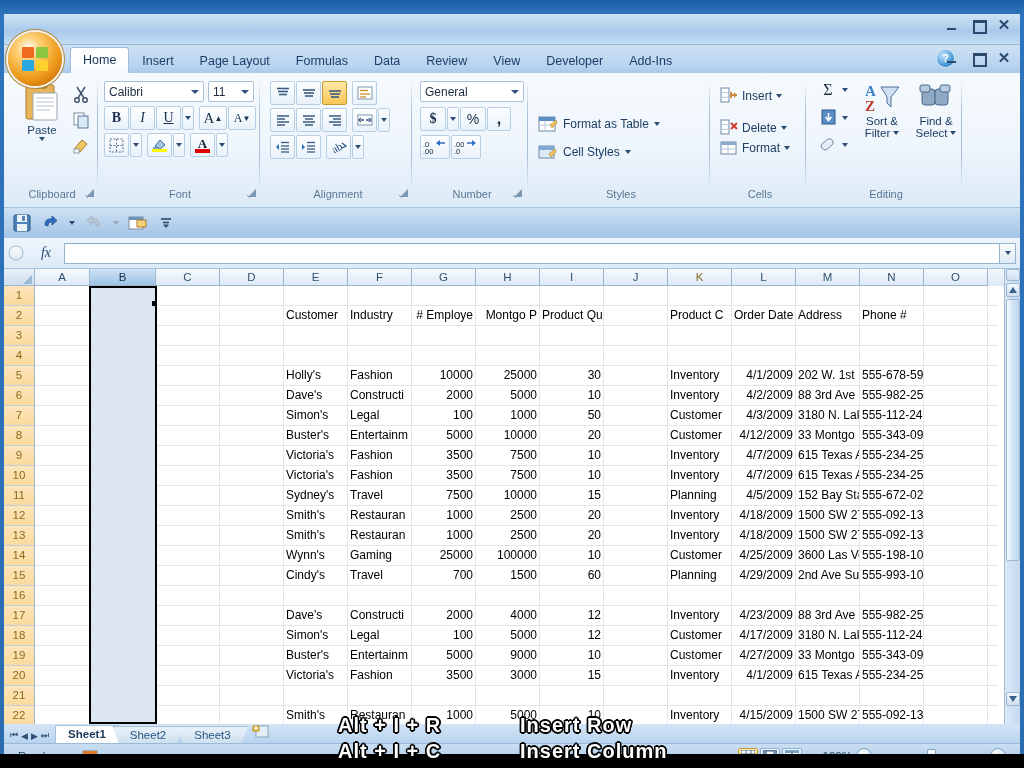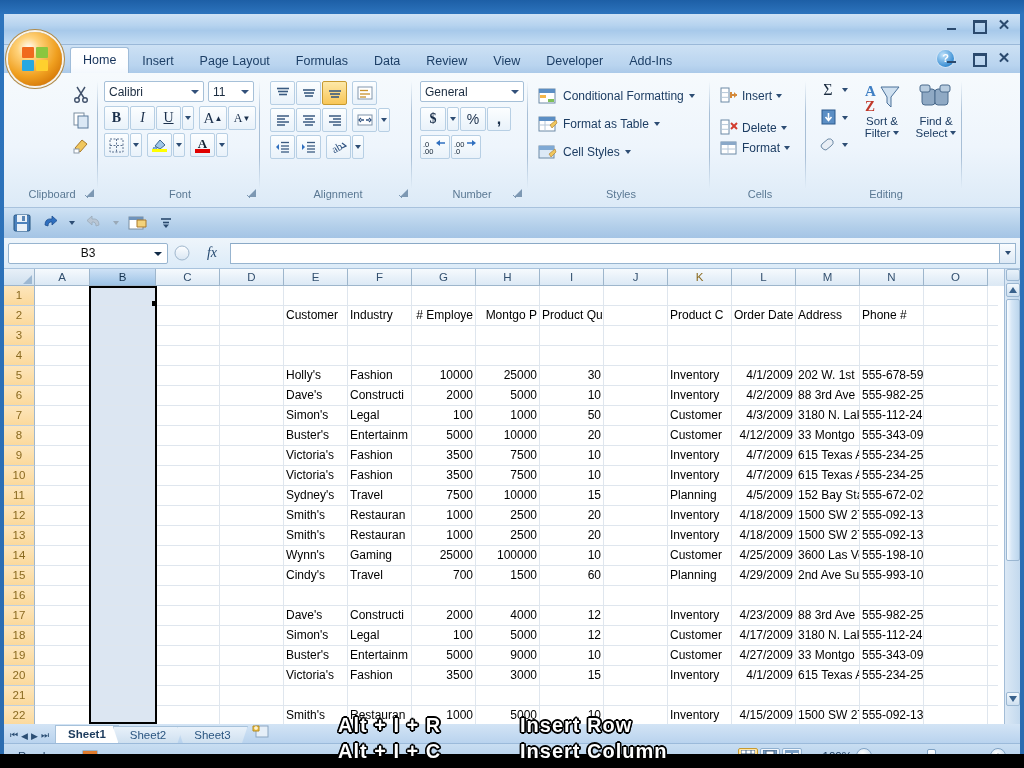--- a/index.html
+++ b/index.html
@@ -319,20 +319,35 @@
       <div class="ribbon-wc">
         <div class="wcbtn wc-min"></div>
         <div class="wcbtn wc-max"></div>
         <div class="wcbtn wc-close">✕</div>
       </div>
     </div>
 
     <div class="ribbon">
 
       <div class="group" id="g-clip">
+        <div class="paste-big">
+          <svg width="40" height="42" viewBox="0 0 40 42" style="display:block;margin:2px auto 0">
+            <rect x="4" y="4" width="28" height="34" rx="2" fill="#e8b55a" stroke="#a9792a"></rect>
+            <rect x="11" y="1" width="14" height="6" rx="1.5" fill="#cfa14a" stroke="#8c641f"></rect>
+            <rect x="11" y="12" width="24" height="27" rx="1" fill="#fff" stroke="#9aa7b5"></rect>
+            <g stroke="#b9c4d0" stroke-width="1">
+              <line x1="14" y1="17" x2="32" y2="17"></line>
+                <line x1="14" y1="21" x2="32" y2="21"></line>
+              <line x1="14" y1="25" x2="32" y2="25"></line>
+                <line x1="14" y1="29" x2="28" y2="29"></line>
+            </g>
+          </svg>
+          <div class="paste-lbl">Paste</div>
+          <div class="tri" style="margin:1px auto 0"></div>
+        </div>
         <div class="clip-small">
           <div>
             <svg width="18" height="18" viewBox="0 0 18 18">
                 <g stroke="#40506a" stroke-width="1.4" fill="none">
               <line x1="5" y1="2" x2="12" y2="13"></line>
                   <line x1="13" y1="2" x2="6" y2="13"></line>
               <circle cx="5" cy="15" r="2.3"></circle>
                   <circle cx="13" cy="15" r="2.3"></circle>
                 </g>
               </svg>
@@ -580,30 +595,20 @@
         <div class="dlg" style="right:4px">
           <svg width="11" height="11">
               <path d="M1 9 L9 9 L9 1 Z" fill="#7d98b3"></path>
               <path d="M0 7 L3 10" stroke="#7d98b3" stroke-width="1"></path>
             </svg>
         </div>
         <div class="group-sep" style="right:0"></div>
       </div>
 
       <div class="group" id="g-styles">
-        <div class="style-item st1">
-          <svg width="20" height="18">
-              <rect x="1" y="2" width="16" height="14" fill="#fff" stroke="#6d8aa6"></rect>
-            <rect x="1" y="2" width="16" height="4" fill="#5b8ec4"></rect>
-            <rect x="2" y="8" width="6" height="3" fill="#f3b64a"></rect>
-              <rect x="10" y="12" width="6" height="3" fill="#7fc05a"></rect>
-            </svg>
-          <span>Conditional Formatting</span>
-          <span class="tri"></span>
-        </div>
         <div class="style-item st2">
           <svg width="20" height="18">
               <rect x="1" y="2" width="16" height="14" fill="#fff" stroke="#6d8aa6"></rect>
             <rect x="1" y="2" width="16" height="4" fill="#5b8ec4"></rect>
             <g stroke="#b6c7d8">
                 <line x1="1" y1="10" x2="17" y2="10"></line>
                 <line x1="7" y1="6" x2="7" y2="16"></line>
               </g>
             <path d="M12 10 L18 5 L19 8 L14 13 Z" fill="#f0c75e" stroke="#a9792a" stroke-width=".6"></path>
             </svg>
@@ -759,24 +764,20 @@
             <g stroke="#2b4a6e" stroke-width="1.6">
               <line x1="2" y1="3" x2="12" y2="3"></line>
               <line x1="4" y1="6.5" x2="10" y2="6.5"></line>
             </g>
           <path d="M4 8.5 L10 8.5 L7 12 Z" fill="#2b4a6e"></path>
           </svg>
       </div>
     </div>
 
     <div class="fbar">
-      <div class="namebox">
-        <span>B3</span>
-        <span class="caret"></span>
-      </div>
       <div class="fb-sep">
         <svg width="16" height="16">
             <circle cx="8" cy="8" r="7" fill="url(#g1)" stroke="#9fb6cc"></circle>
           <defs>
               <linearGradient id="g1" x1="0" y1="0" x2="0" y2="1">
                 <stop offset="0" stop-color="#fdfeff"></stop>
                 <stop offset="1" stop-color="#d8e6f3"></stop>
               </linearGradient>
             </defs>
           </svg>

